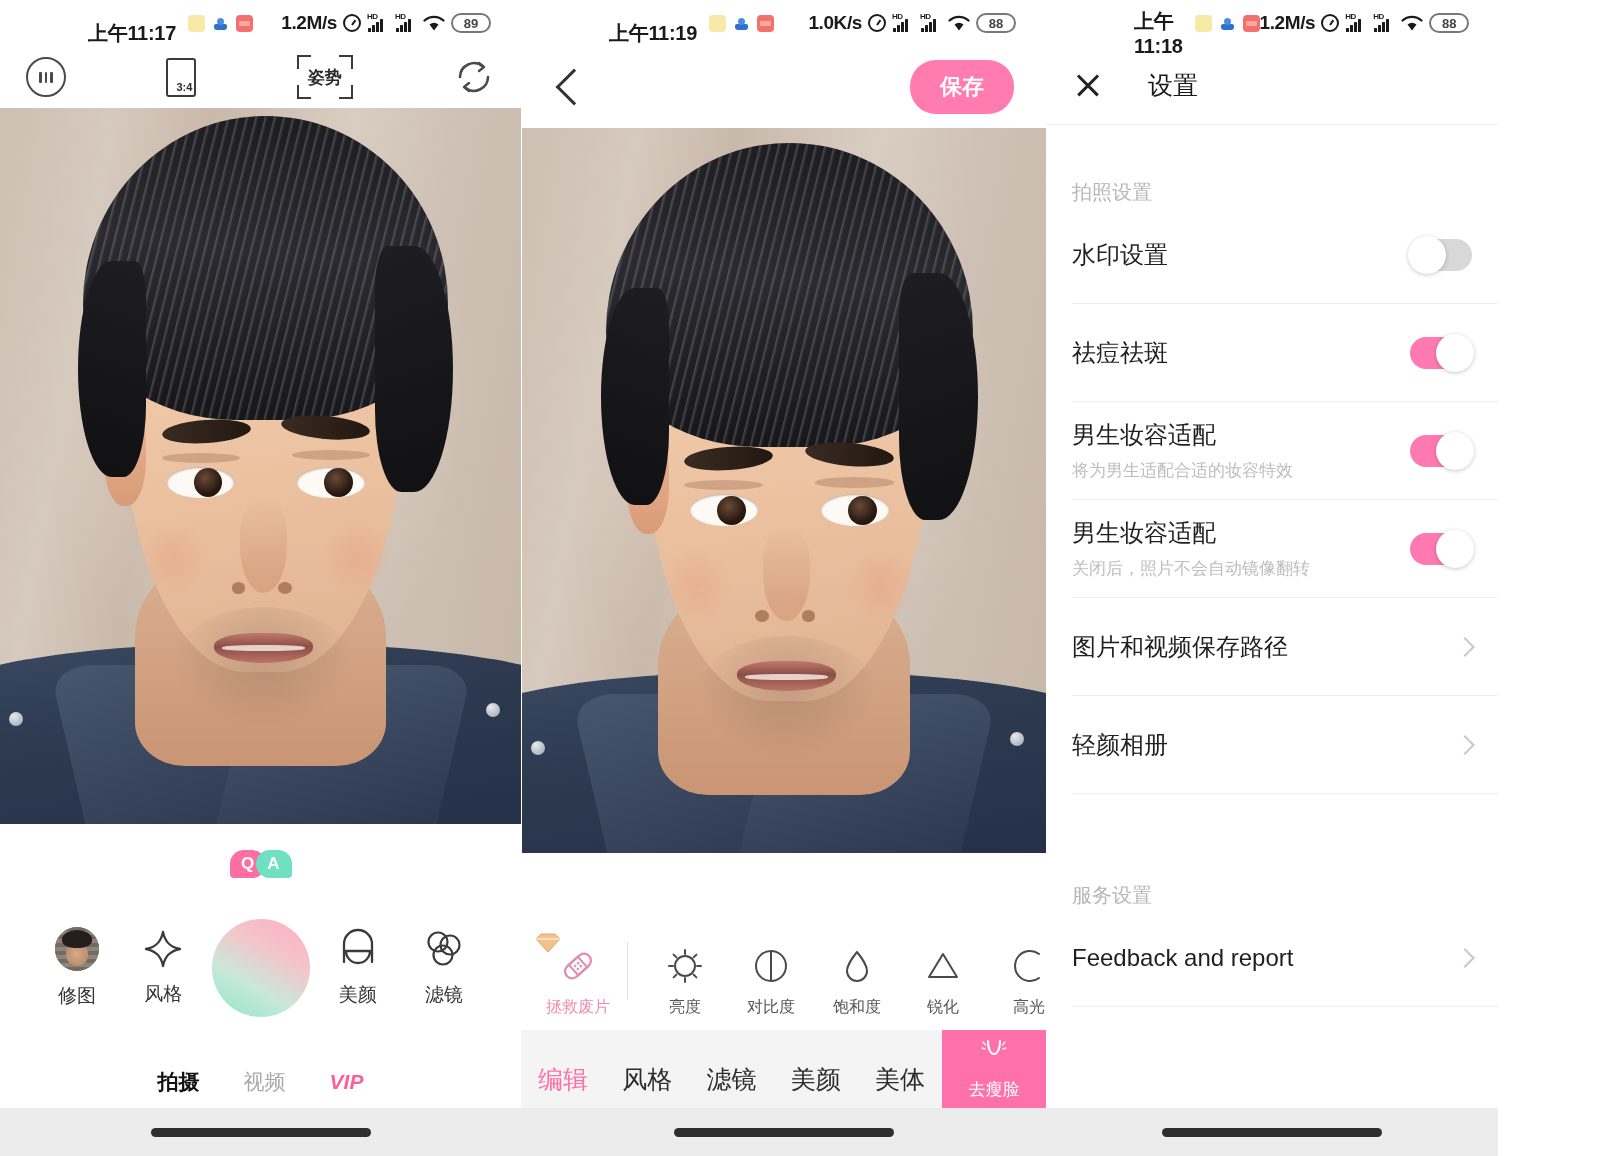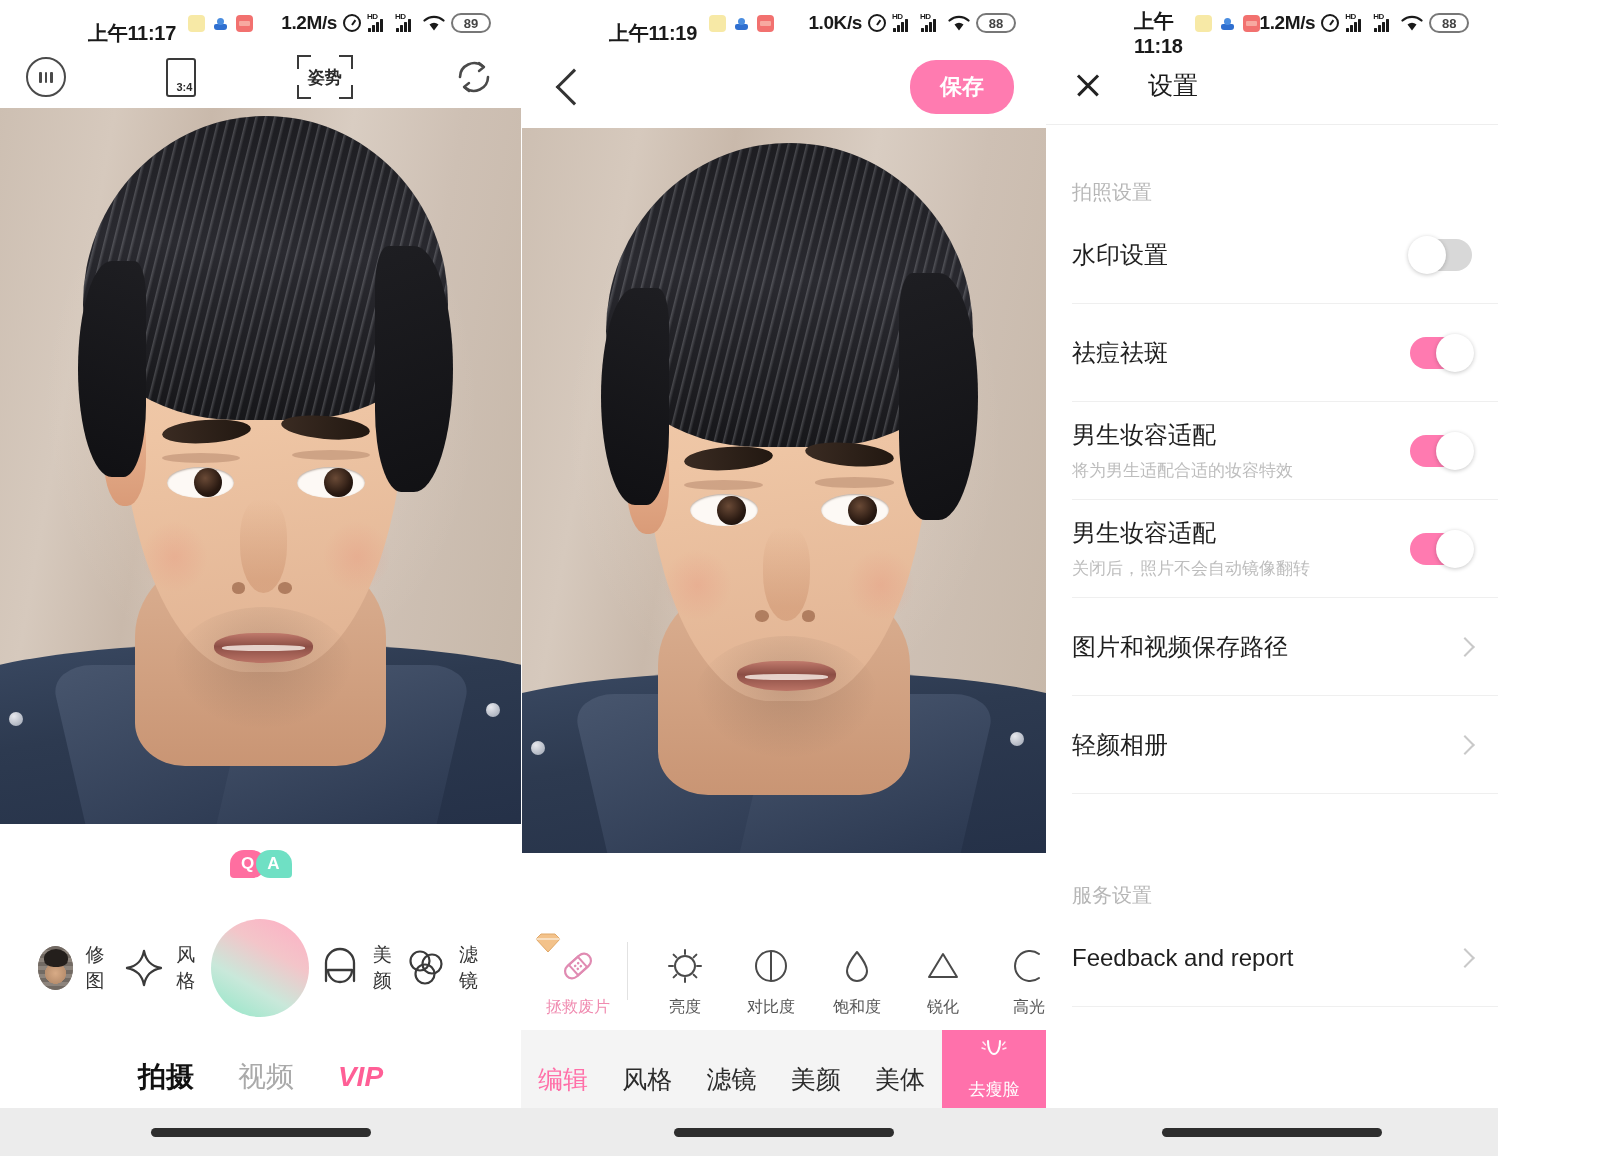--- a/index.html
+++ b/index.html
@@ -160,39 +160,39 @@
   .cam-bottom { position:absolute; left:0; bottom:0; width:100%; height:332px; background:#fff; }
   .qa-badge { position:absolute; left:50%; transform:translateX(-50%); top:26px;
               width:62px; height:30px; }
   .qa-bub { position:absolute; width:36px; height:28px; border-radius:14px 14px 14px 4px;
             display:flex; align-items:center; justify-content:center;
             font-size:17px; font-weight:bold; color:#fff; }
   .qa-bub.q { left:0; background:#ff6ea0; }
   .qa-bub.a { right:0; background:#6fe0c4; border-radius:14px 14px 4px 14px; }
   .cam-row { position:absolute; left:0; top:78px; width:100%; height:132px;
              display:flex; align-items:center; justify-content:space-between; padding: 0 38px; }
-  .cam-item { width:78px; display:flex; flex-direction:row; align-items:center; gap:12px; }
+  .cam-item { width:78px; display:flex; flex-direction:column; align-items:center; gap:12px;text-align:center; }
   .cam-item .lbl { font-size:19px; color:#333; }
   .thumb { width:44px; height:44px; border-radius:50%; overflow:hidden; position:relative;
            background:#8a7e75; filter: blur(0.2px); }
   .thumb .m { position:absolute; inset:0;
         background:
           radial-gradient(circle at 50% 62%, #d8ab86 0%, #b98f6e 32%, rgba(0,0,0,0) 33%),
           repeating-linear-gradient(0deg,#726a63 0 4px,#8d847c 4px 8px),
           repeating-linear-gradient(90deg, rgba(0,0,0,.12) 0 4px, rgba(255,255,255,.1) 4px 8px);
   }
   .thumb .h { position:absolute; left:16%; top:6%; width:68%; height:42%;
               background:#241f1c; border-radius:50% 50% 40% 40%; }
   .shutter { width:98px; height:98px; border-radius:50%;
              background: linear-gradient(210deg,#ffadc4 0%,#f3c5c9 35%,#c9e8da 65%,#8fe6c6 100%); }
   .sparkle { width:40px; height:40px; }
   .beauty-icon, .filter-icon { width:42px; height:42px; }
   .cam-tabs { position:absolute; left:0; bottom:60px; width:100%;
               display:flex; align-items:center; justify-content:center; gap:44px; }
-  .cam-tabs .t { font-size:28px; color:#aaa; }
+  .cam-tabs .t { font-size:21px; color:#aaa; }
   .cam-tabs .t.active { color:#111; font-weight:bold; }
   .cam-tabs .t.vip { color:#ff5f96; font-weight:bold; font-style: italic; }
 
   
   .edit-topbar { height: 82px; display:flex; align-items:center; justify-content:space-between;
                  padding: 0 32px; background:#fff; position:relative; z-index:12; }
   .back-chevron { width:26px; height:26px; border-left:3px solid #333; border-bottom:3px solid #333;
                   transform: rotate(45deg); margin-left: 8px; }
   .save-btn { background:#ff7bb0; color:#fff; font-size:22px; font-weight:bold;
               border-radius:26px; padding: 12px 30px; border:none; }

